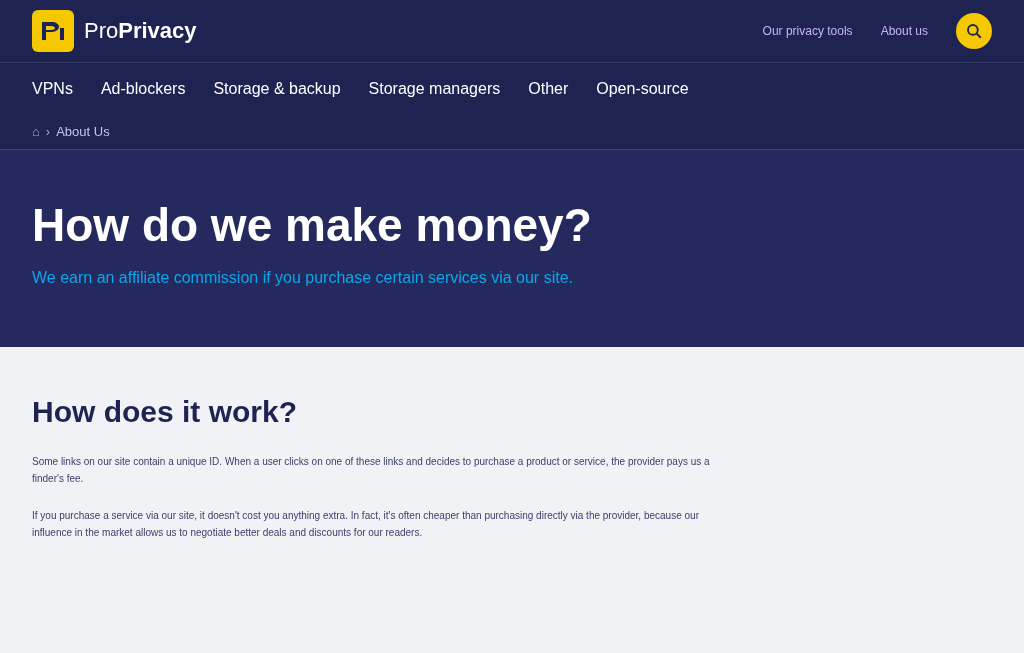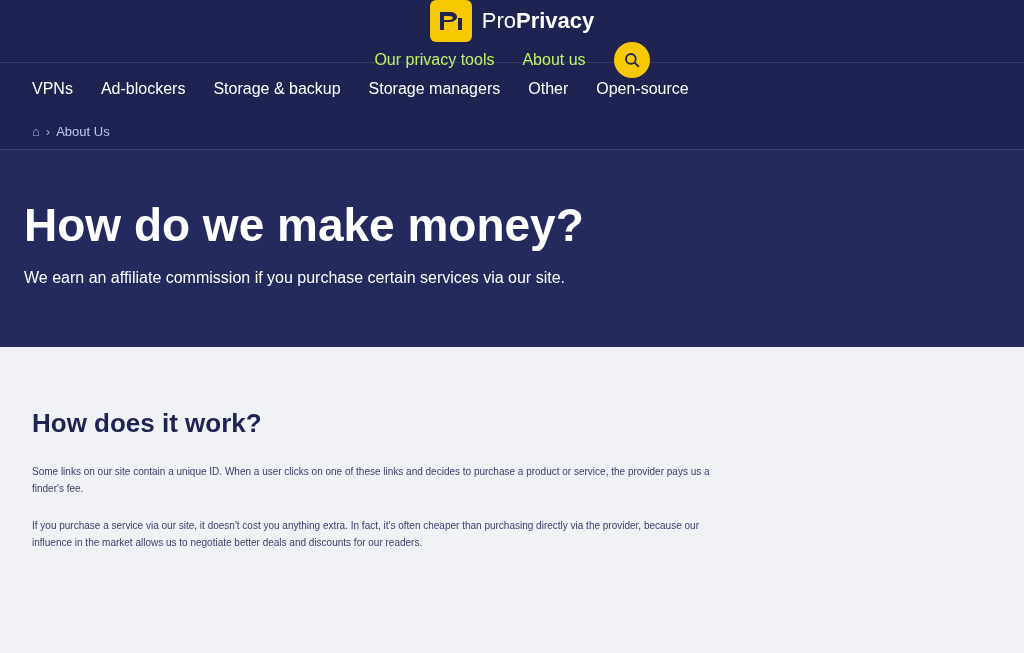--- a/index.html
+++ b/index.html
@@ -6,21 +6,20 @@
     body { font-family: Arial, sans-serif; background: #f0f2f5; }
 
     
     .top-bar {
       background: #1e2352;
       display: flex;
       align-items: center;
       justify-content: space-between;
       padding: 0 32px;
       height: 62px;
-      flex-direction: column;
     }
     .logo {
       display: flex;
       align-items: center;
       gap: 10px;
     }
     .logo-icon {
       width: 42px;
       height: 42px;
     }
@@ -31,23 +30,23 @@
     }
     .logo-text strong {
       font-weight: 800;
     }
     .top-nav {
       display: flex;
       align-items: center;
       gap: 28px;
     }
     .top-nav a {
-      color: #bef264;
+      color: #c4b5fd;
       text-decoration: none;
-      font-size: 16px;
+      font-size: 12px;
     }
     .search-btn {
       width: 36px;
       height: 36px;
       background: #f5c800;
       border-radius: 50%;
       border: none;
       cursor: pointer;
       display: flex;
       align-items: center;
@@ -101,47 +100,46 @@
       font-size: 13px;
     }
     .breadcrumb-current {
       color: #c0c8e8;
       font-size: 13px;
     }
 
     
     .hero {
       background: #252a5e;
-      padding: 50px 24px 60px;
+      padding: 50px 32px 60px;
     }
     .hero h1 {
       color: white;
       font-size: 46px;
       font-weight: 800;
       margin-bottom: 18px;
       line-height: 1.1;
     }
     .hero p {
-      color: #ffffff;
+      color: #0ea5e9;
       font-size: 16px;
       max-width: 560px;
     }
 
     
     .content-area {
       background: #f0f2f5;
       padding: 48px 32px 60px;
       max-width: 900px;
     }
     .content-area h2 {
       color: #1e2352;
-      font-size: 26px;
+      font-size: 30px;
       font-weight: 700;
       margin-bottom: 24px;
-      margin-top: 13px;
     }
     .content-area p {
       color: #3a3f6b;
       font-size: 10px;
       line-height: 1.7;
       margin-bottom: 20px;
       max-width: 680px;
     }
   </style>
 </head>

